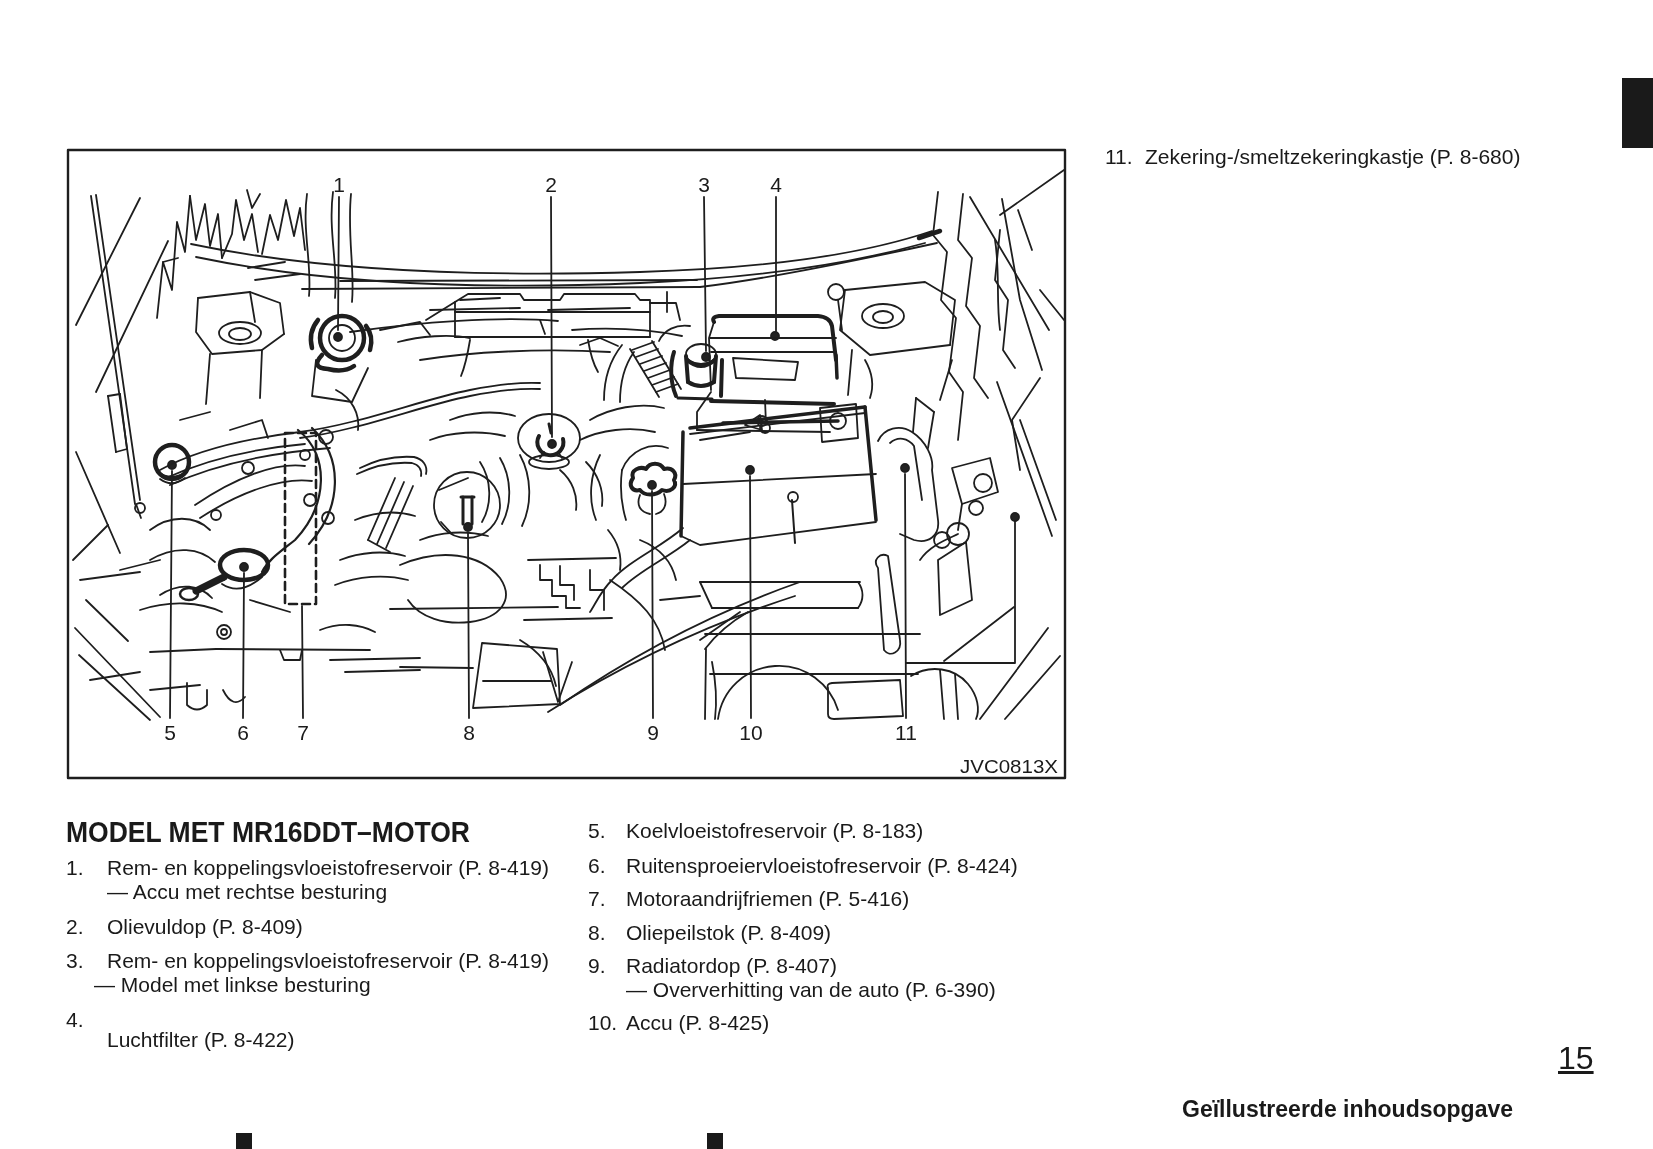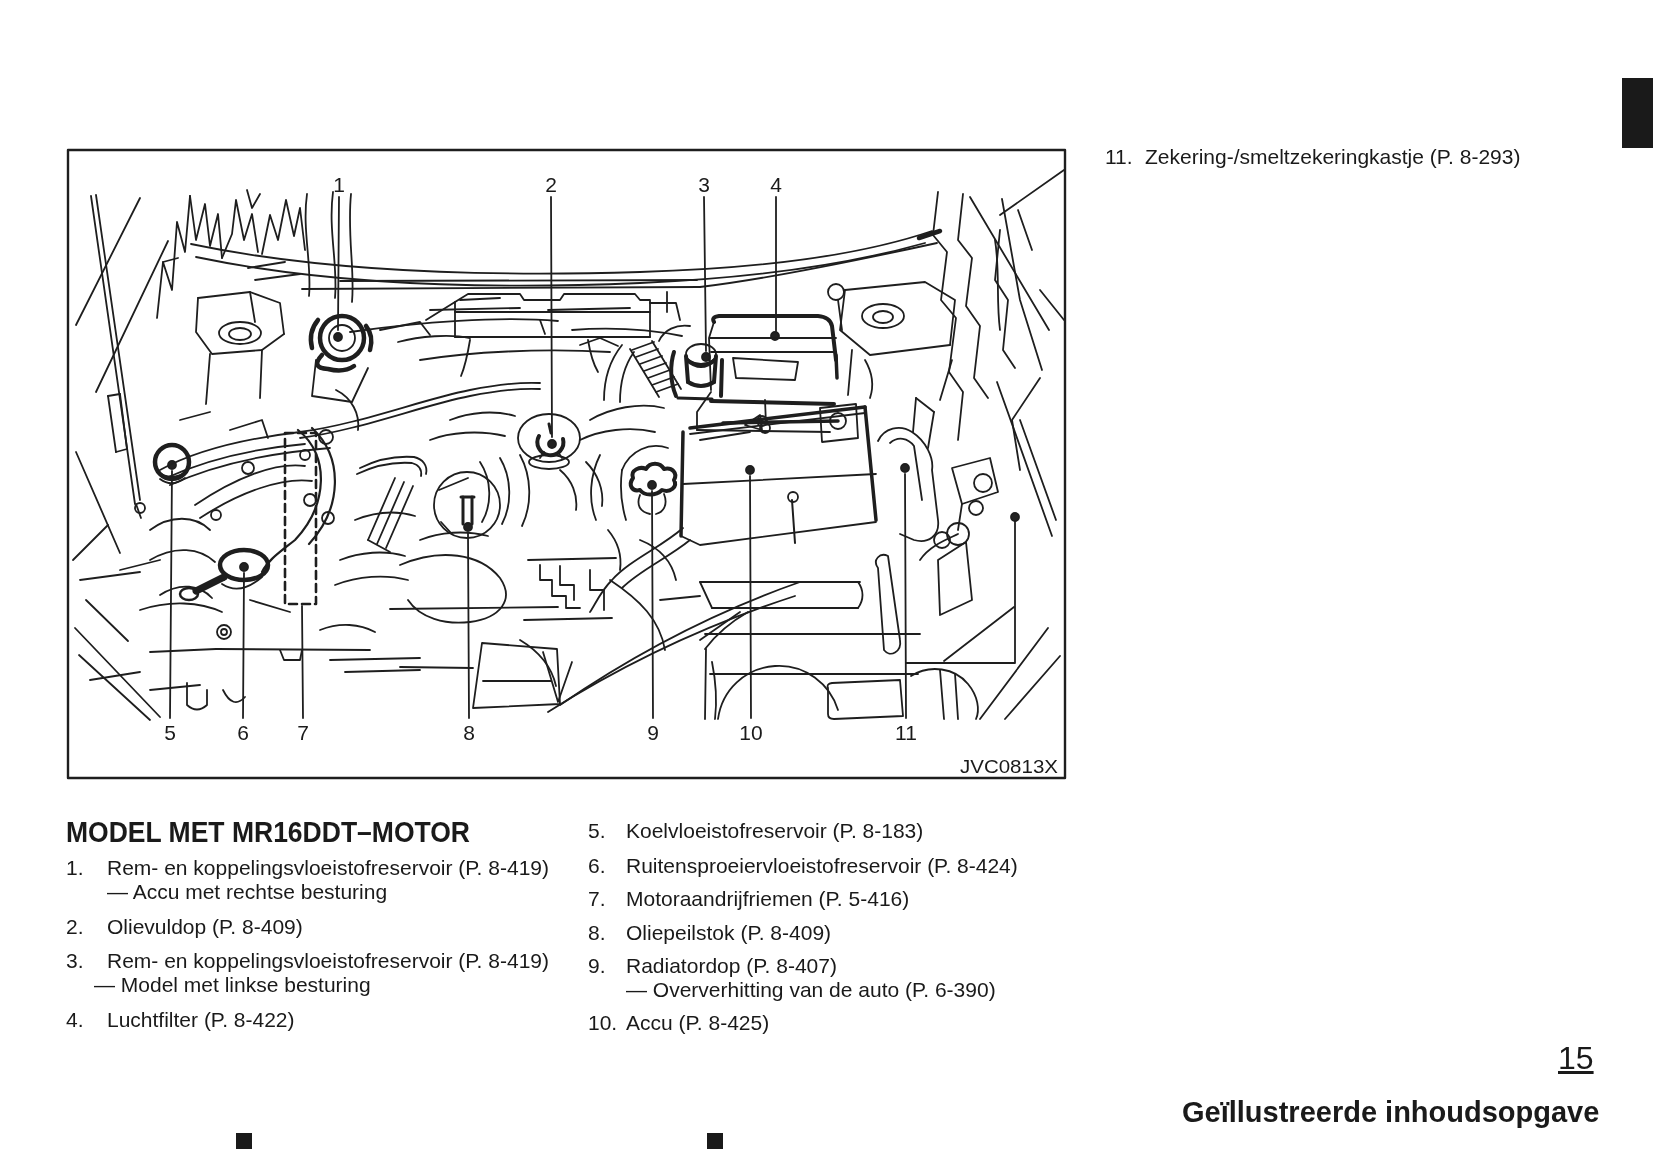--- a/index.html
+++ b/index.html
@@ -320,21 +320,21 @@
 <text x="469" y="740">8</text>
 <text x="653" y="740">9</text>
 <text x="751" y="740">10</text>
 <text x="906" y="740">11</text>
 <text x="1058" y="773" text-anchor="end" font-size="19px" textLength="98" lengthAdjust="spacingAndGlyphs">JVC0813X</text>
 </g>
 </svg>
 
 <div class="li" style="left:1105px;top:145px;">
     <span class="abs" style="left:0;">11.</span>
-    <span class="abs itxt" style="left:40px;">Zekering-/smeltzekeringkastje (P. 8-293)</span>
+    <span class="abs itxt" style="left:40px;">Zekering-/smeltzekeringkastje (P. 8-680)</span>
   </div>
 
 <div class="abs" style="left:66px;top:816px;font-size:29px;"><span class="itxt" id="hd" style="transform:scaleX(0.914);font-weight:bold">MODEL MET MR16DDT–MOTOR</span></div>
 
 <div class="li" style="left:66px;top:856px;">
     <span class="abs" style="left:0;">1.</span>
     <span class="abs itxt" style="left:41px;">Rem- en koppelingsvloeistofreservoir (P. 8-419)</span>
   </div>
 <div class="li" style="left:66px;top:880px;">
     <span class="abs itxt" style="left:41px;">— Accu met rechtse besturing</span>
@@ -345,21 +345,21 @@
   </div>
 <div class="li" style="left:66px;top:949px;">
     <span class="abs" style="left:0;">3.</span>
     <span class="abs itxt" style="left:41px;">Rem- en koppelingsvloeistofreservoir (P. 8-419)</span>
   </div>
 <div class="li" style="left:66px;top:973px;">
     <span class="abs itxt" style="left:28px;">— Model met linkse besturing</span>
   </div>
 <div class="li" style="left:66px;top:1008px;">
     <span class="abs" style="left:0;">4.</span>
-    <span class="abs itxt" style="left:41px;">Luchtfilter (P. 8-422)</span>
+    <span class="abs itxt" style="left:41px;margin-top:20px;">Luchtfilter (P. 8-422)</span>
   </div>
 
 <div class="li" style="left:588px;top:819px;">
     <span class="abs" style="left:0;">5.</span>
     <span class="abs itxt" style="left:38px;">Koelvloeistofreservoir (P. 8-183)</span>
   </div>
 <div class="li" style="left:588px;top:854px;">
     <span class="abs" style="left:0;">6.</span>
     <span class="abs itxt" style="left:38px;">Ruitensproeiervloeistofreservoir (P. 8-424)</span>
   </div>
@@ -376,14 +376,14 @@
     <span class="abs itxt" style="left:38px;">Radiatordop (P. 8-407)</span>
   </div>
 <div class="li" style="left:588px;top:978px;">
     <span class="abs itxt" style="left:38px;">— Oververhitting van de auto (P. 6-390)</span>
   </div>
 <div class="li" style="left:588px;top:1011px;">
     <span class="abs" style="left:0;">10.</span>
     <span class="abs itxt" style="left:38px;">Accu (P. 8-425)</span>
   </div>
 
-<div class="abs" style="left:1182px;top:1096px;font-size:29px;font-weight:bold;"><span class="itxt" id="ft">Geïllustreerde inhoudsopgave</span></div>
+<div class="abs" style="left:1182px;top:1096px;font-size:23px;font-weight:bold;"><span class="itxt" id="ft">Geïllustreerde inhoudsopgave</span></div>
 <div class="abs" style="left:1558px;top:1040px;font-size:32px;text-decoration:underline;">15</div>
 
 </body></html>

